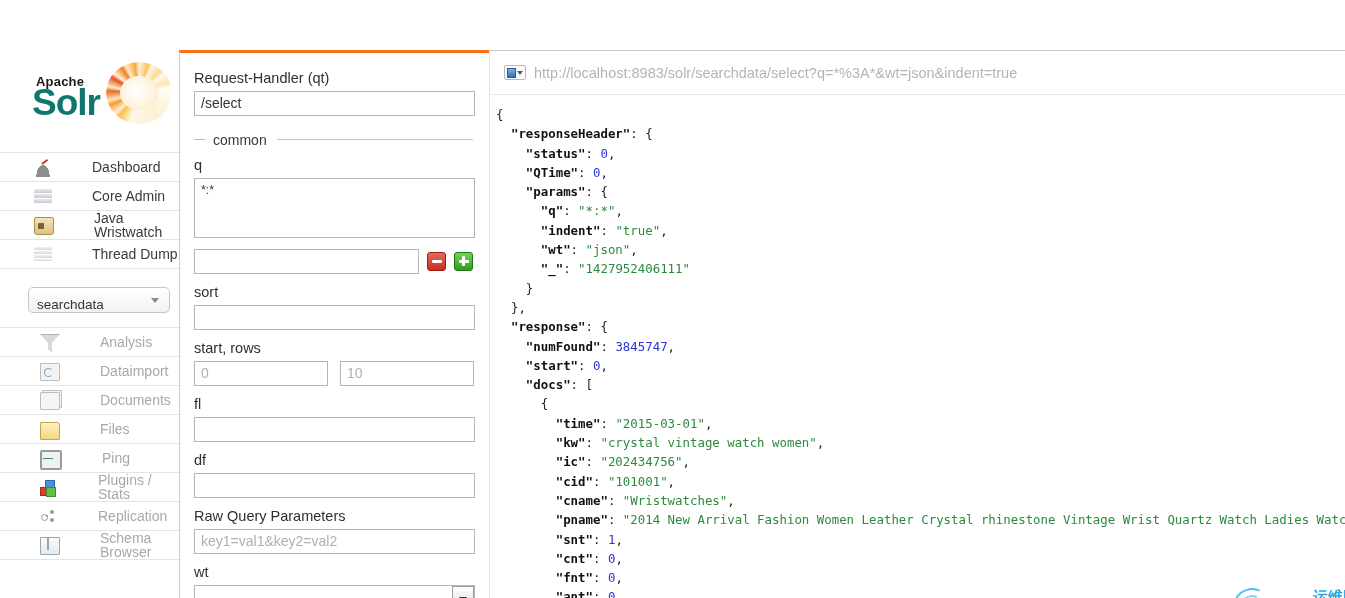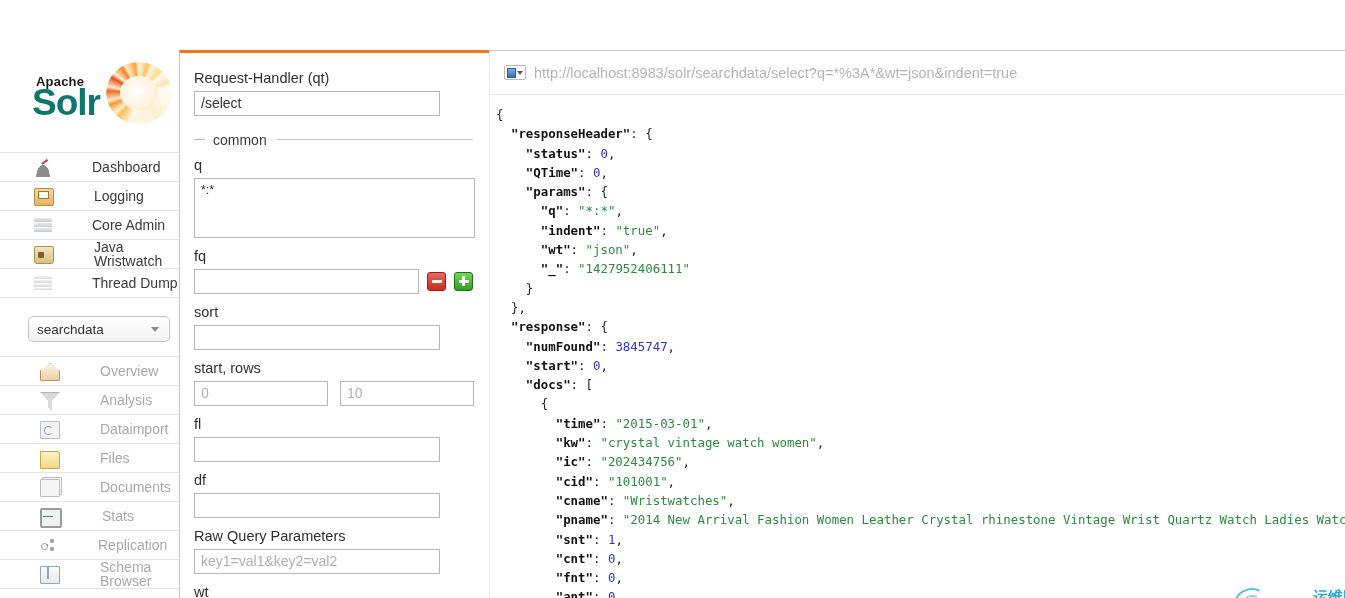--- a/index.html
+++ b/index.html
@@ -133,21 +133,21 @@
   }
 
   
   #core-select {
     margin: 18px 0 0 28px;
     width: 142px; height: 26px;
     box-sizing: border-box;
     border: 1px solid #c6c6c6;
     border-radius: 5px;
     background: linear-gradient(#ffffff, #f2f2f2);
-    display: flex; align-items: center;
+    display: flex; align-items: flex-end;
     padding: 0 8px;
     font-size: 13.5px; color: #333;
     cursor: pointer;
     position: relative;
   }
   #core-select .caret {
     position: absolute; right: 10px; top: 10px;
     width: 0; height: 0;
     border-left: 4.5px solid transparent;
     border-right: 4.5px solid transparent;
@@ -226,21 +226,21 @@
     box-sizing: border-box;
     padding: 18px 16px 0 14px;
     overflow: hidden;
   }
   .fld-label {
     font-size: 14.5px; color: #2f2f2f;
     margin-bottom: 4px; line-height: 1.1;
   }
   .txt {
     box-sizing: border-box;
-    width: 246px; height: 25px;
+    width: 281px; height: 25px;
     border: 1px solid #b6b6b6;
     background: #fff;
     font-family: "Liberation Sans", sans-serif;
     font-size: 14px; color: #333;
     padding: 0 6px;
     outline: none;
     display: block;
   }
   .txt::placeholder { color: #b0b0b0; }
   .gap { height: 11px; }
@@ -428,66 +428,62 @@
       <div class="logo-apache">Apache</div>
       <div class="logo-solr">Solr</div>
     </div>
 
     <div class="nav-top">
       <div class="nav-item">
         <span class="ico ic-dash"></span>
         <span class="lbl">Dashboard</span>
       </div>
       <div class="nav-item">
-        <span class="ico ic-log"></span>
-        <span class="lbl">Logging</span>
-      </div>
-      <div class="nav-item">
         <span class="ico ic-core"></span>
         <span class="lbl">Core Admin</span>
       </div>
       <div class="nav-item">
         <span class="ico ic-java"></span>
         <span class="lbl">Java Wristwatch</span>
       </div>
       <div class="nav-item">
         <span class="ico ic-thread"></span>
         <span class="lbl">Thread Dump</span>
       </div>
     </div>
 
     <div id="core-select">
       <span>searchdata</span>
       <span class="caret"></span>
     </div>
 
     <div class="nav-core">
       <div class="nav-item">
-        <span class="ico ic-overview"></span>
-        <span class="lbl">Overview</span>
-      </div>
-      <div class="nav-item">
         <span class="ico ic-analysis"></span>
         <span class="lbl">Analysis</span>
       </div>
       <div class="nav-item">
         <span class="ico ic-dataimport"></span>
         <span class="lbl">Dataimport</span>
       </div>
       <div class="nav-item">
+        <span class="ico ic-documents"></span>
+        <span class="lbl">Documents</span>
+      </div>
+      <div class="nav-item">
         <span class="ico ic-files"></span>
         <span class="lbl">Files</span>
       </div>
       <div class="nav-item">
-        <span class="ico ic-documents"></span>
-        <span class="lbl">Documents</span>
-      </div>
-      <div class="nav-item">
         <span class="ico ic-ping"></span>
-        <span class="lbl">Stats</span>
+        <span class="lbl">Ping</span>
+      </div>
+      <div class="nav-item">
+        <span class="ico ic-plugins"></span>
+        <span class="lbl">Plugins / Stats</span>
       </div>
       <div class="nav-item">
         <span class="ico ic-replication"></span>
         <span class="lbl">Replication</span>
       </div>
       <div class="nav-item">
         <span class="ico ic-schema"></span>
         <span class="lbl">Schema Browser</span>
       </div>
     </div>
@@ -501,21 +497,20 @@
     <div class="fieldset-legend">
       <span class="dash"></span>
       <span>common</span>
       <span class="line"></span>
     </div>
 
     <div class="fld-label">q</div>
     <textarea class="txt-area" style="">*:*</textarea>
 
     <div class="gap"></div>
-    <div class="fld-label">fq</div>
     <div class="row-inline">
       <input class="txt" type="text" value="" style="">
       <span class="btn-sq btn-minus"></span>
       <span class="btn-sq btn-plus"></span>
     </div>
 
     <div class="gap"></div>
     <div class="fld-label">sort</div>
     <input class="txt" type="text" value="" style="">
 

